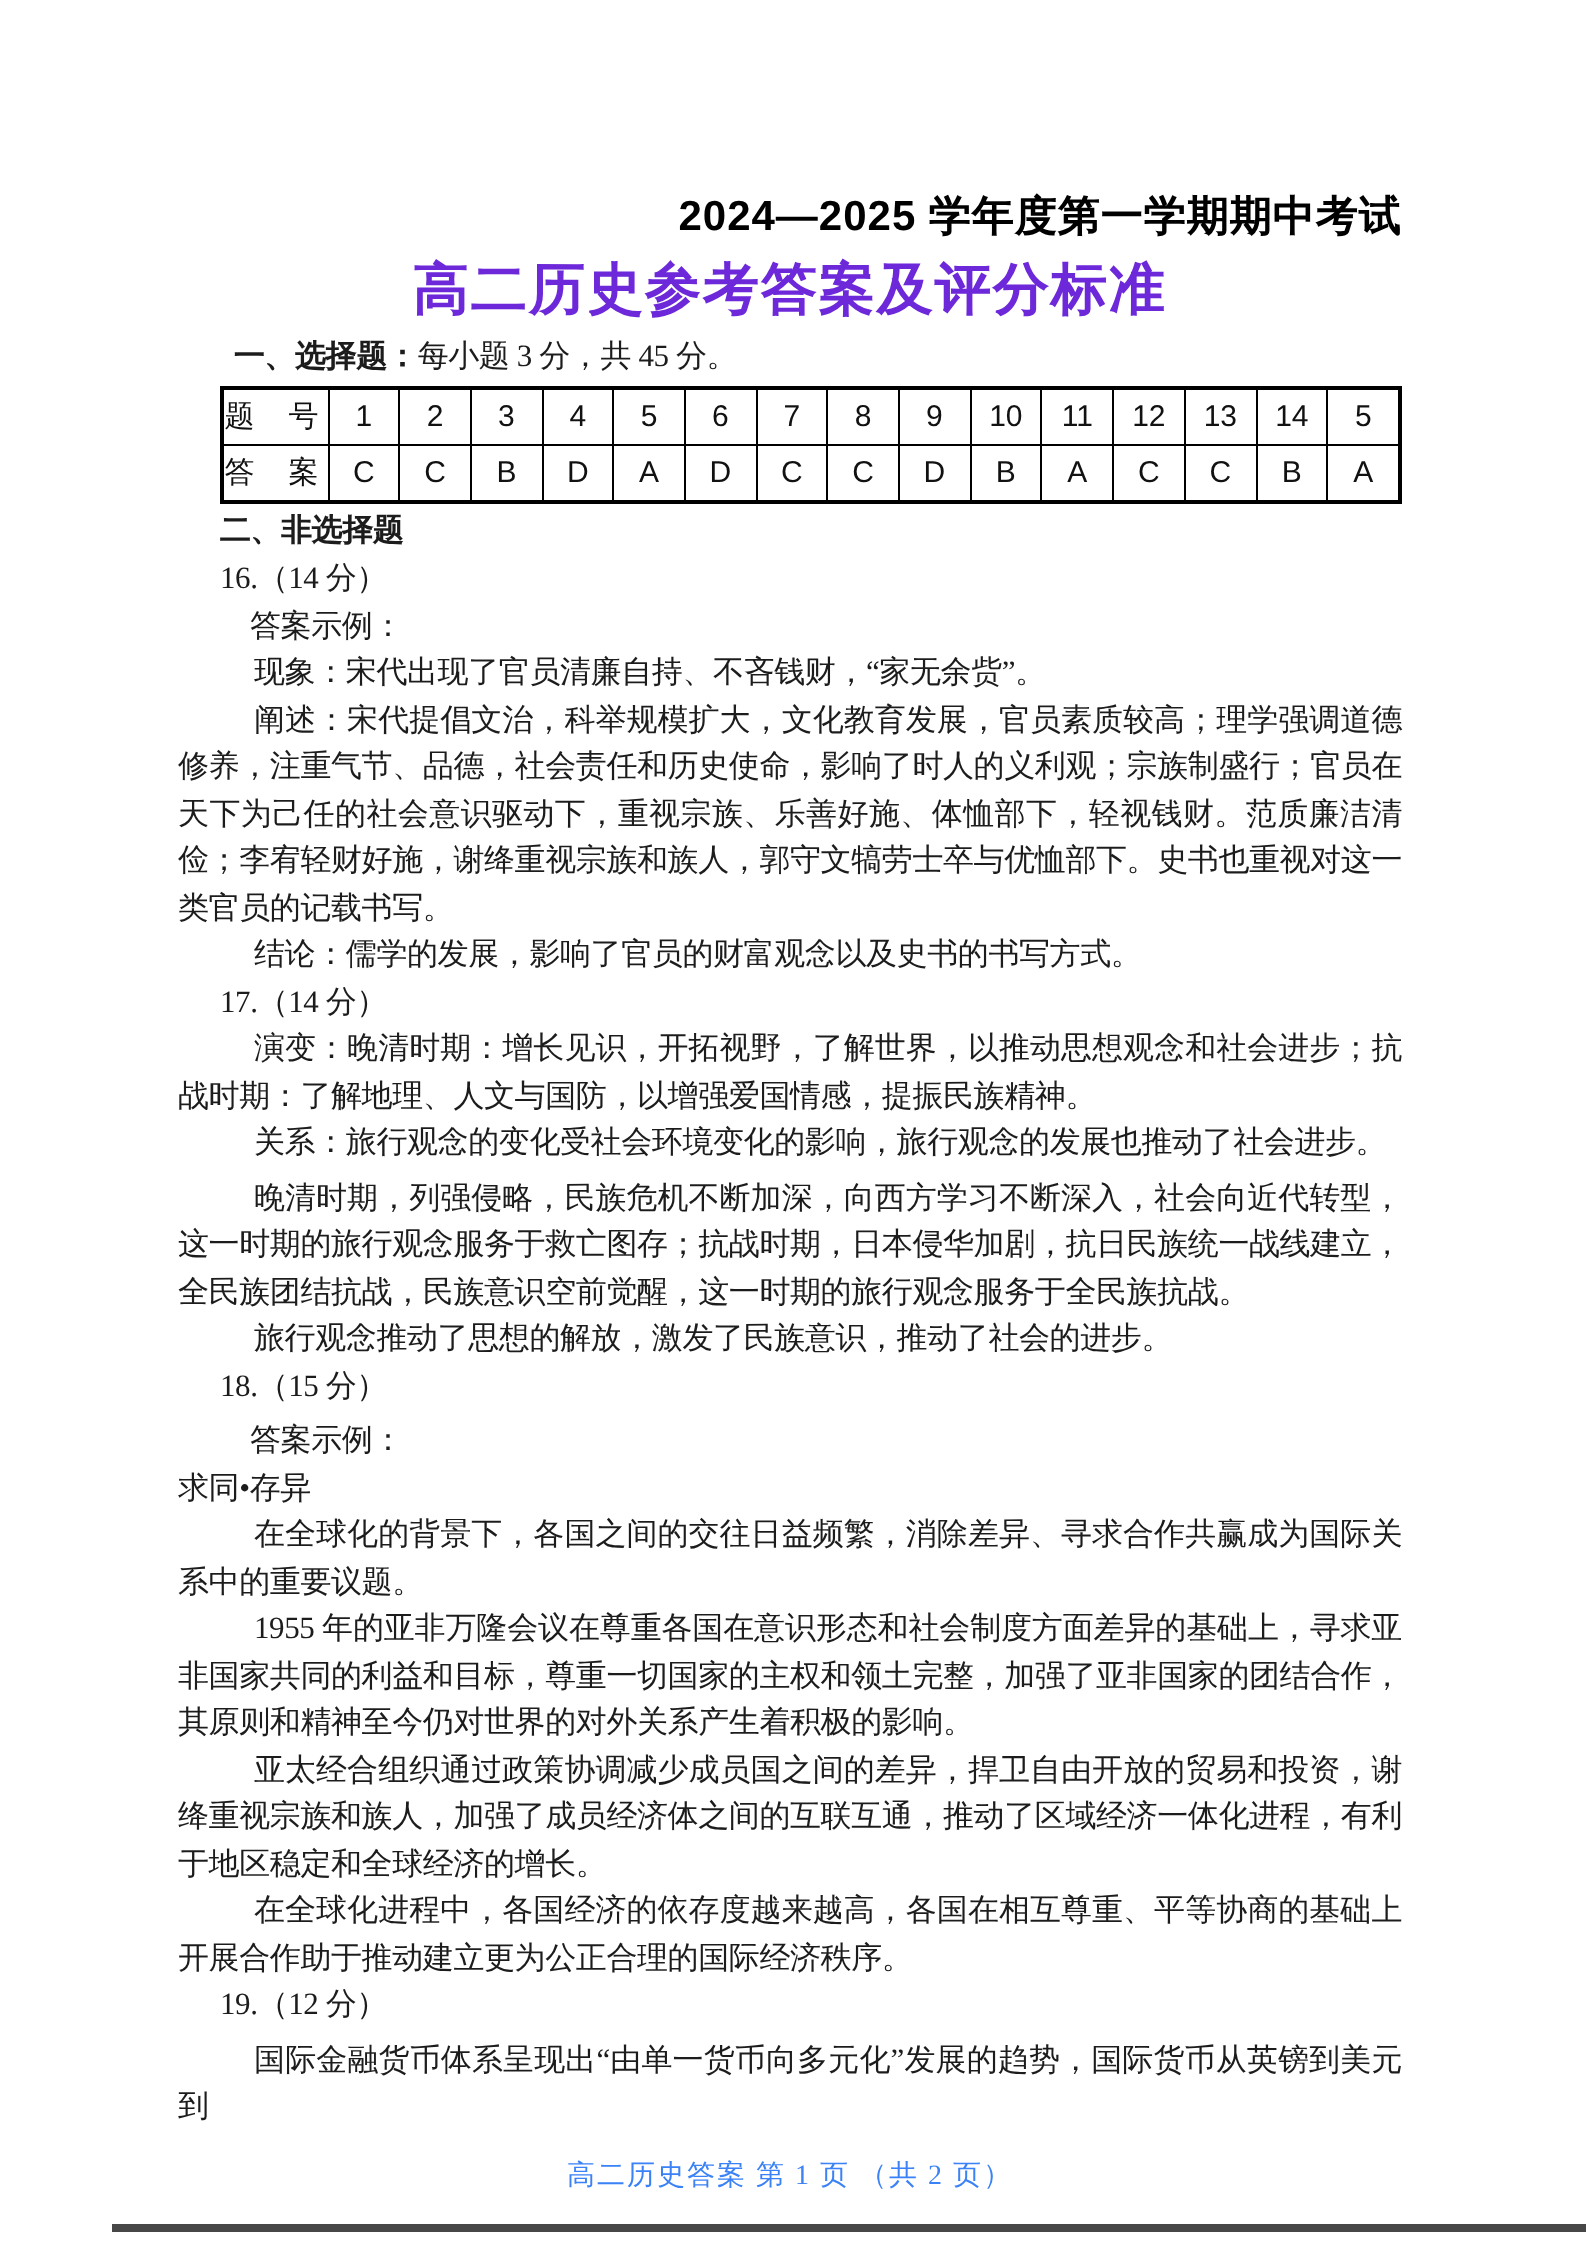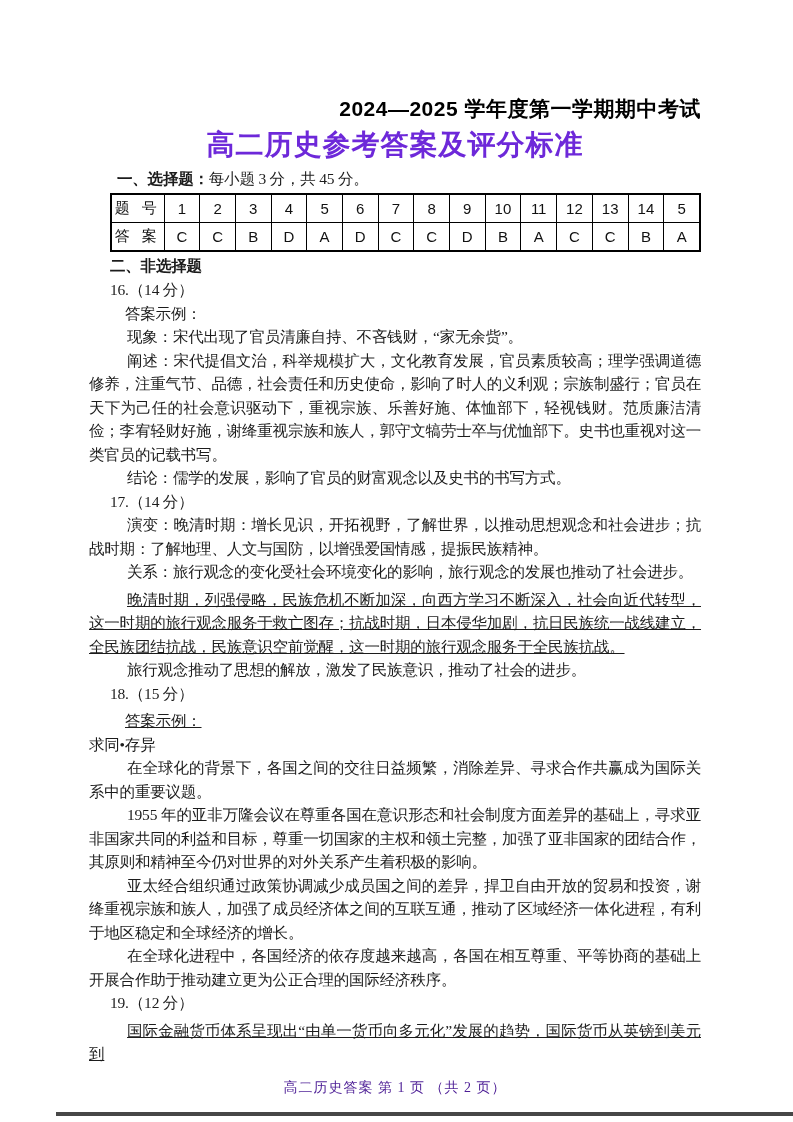--- a/index.html
+++ b/index.html
@@ -56,42 +56,42 @@
   }
   table.answers td, table.answers th {
     border: 1.6px solid #000;
     text-align: center;
     vertical-align: middle;
     height: 27px;
     padding: 0;
     font-weight: normal;
     color: #111;
   }
-  table.answers .lblcol { width: 52px; letter-spacing: 4px; font-family: Liberation Sans, sans-serif; font-size: 15px; }
+  table.answers .lblcol { width: 52px; letter-spacing: 4px; font-family: Liberation Mono, monospace; font-size: 15px; }
   table.answers .numcol { width: 35px; }
   table.answers { border: 2px solid #000; }
   .sec-heading2 {
     font-family: "Liberation Sans", sans-serif;
     font-weight: bold;
     font-size: 15.5px;
     line-height: 24px;
     padding-left: 21px;
     margin-top: 2px;
   }
   p { margin: 0; font-size: 15.5px; line-height: 23.5px; letter-spacing: -0.2px; }
   .qline { padding-left: 21px; }
   .lbl { padding-left: 36px; }
   .para { text-indent: 38px; text-align: justify; }
   .center { text-align: left; }
-  .gap-sm { margin-top: 4px; text-decoration: underline; }
+  .gap-sm { margin-top: 4px; }
   .footer {
     margin-top: 13px;
     text-align: center;
     font-size: 14px;
-    color: #4c1d95;
+    color: #3b82f6;
     letter-spacing: 1px;
   }
   .scan-edge {
     position: absolute;
     left: 56px; right: 0;
     top: 1112px;
     height: 4px;
     background: #474747;
   }
 </style>

